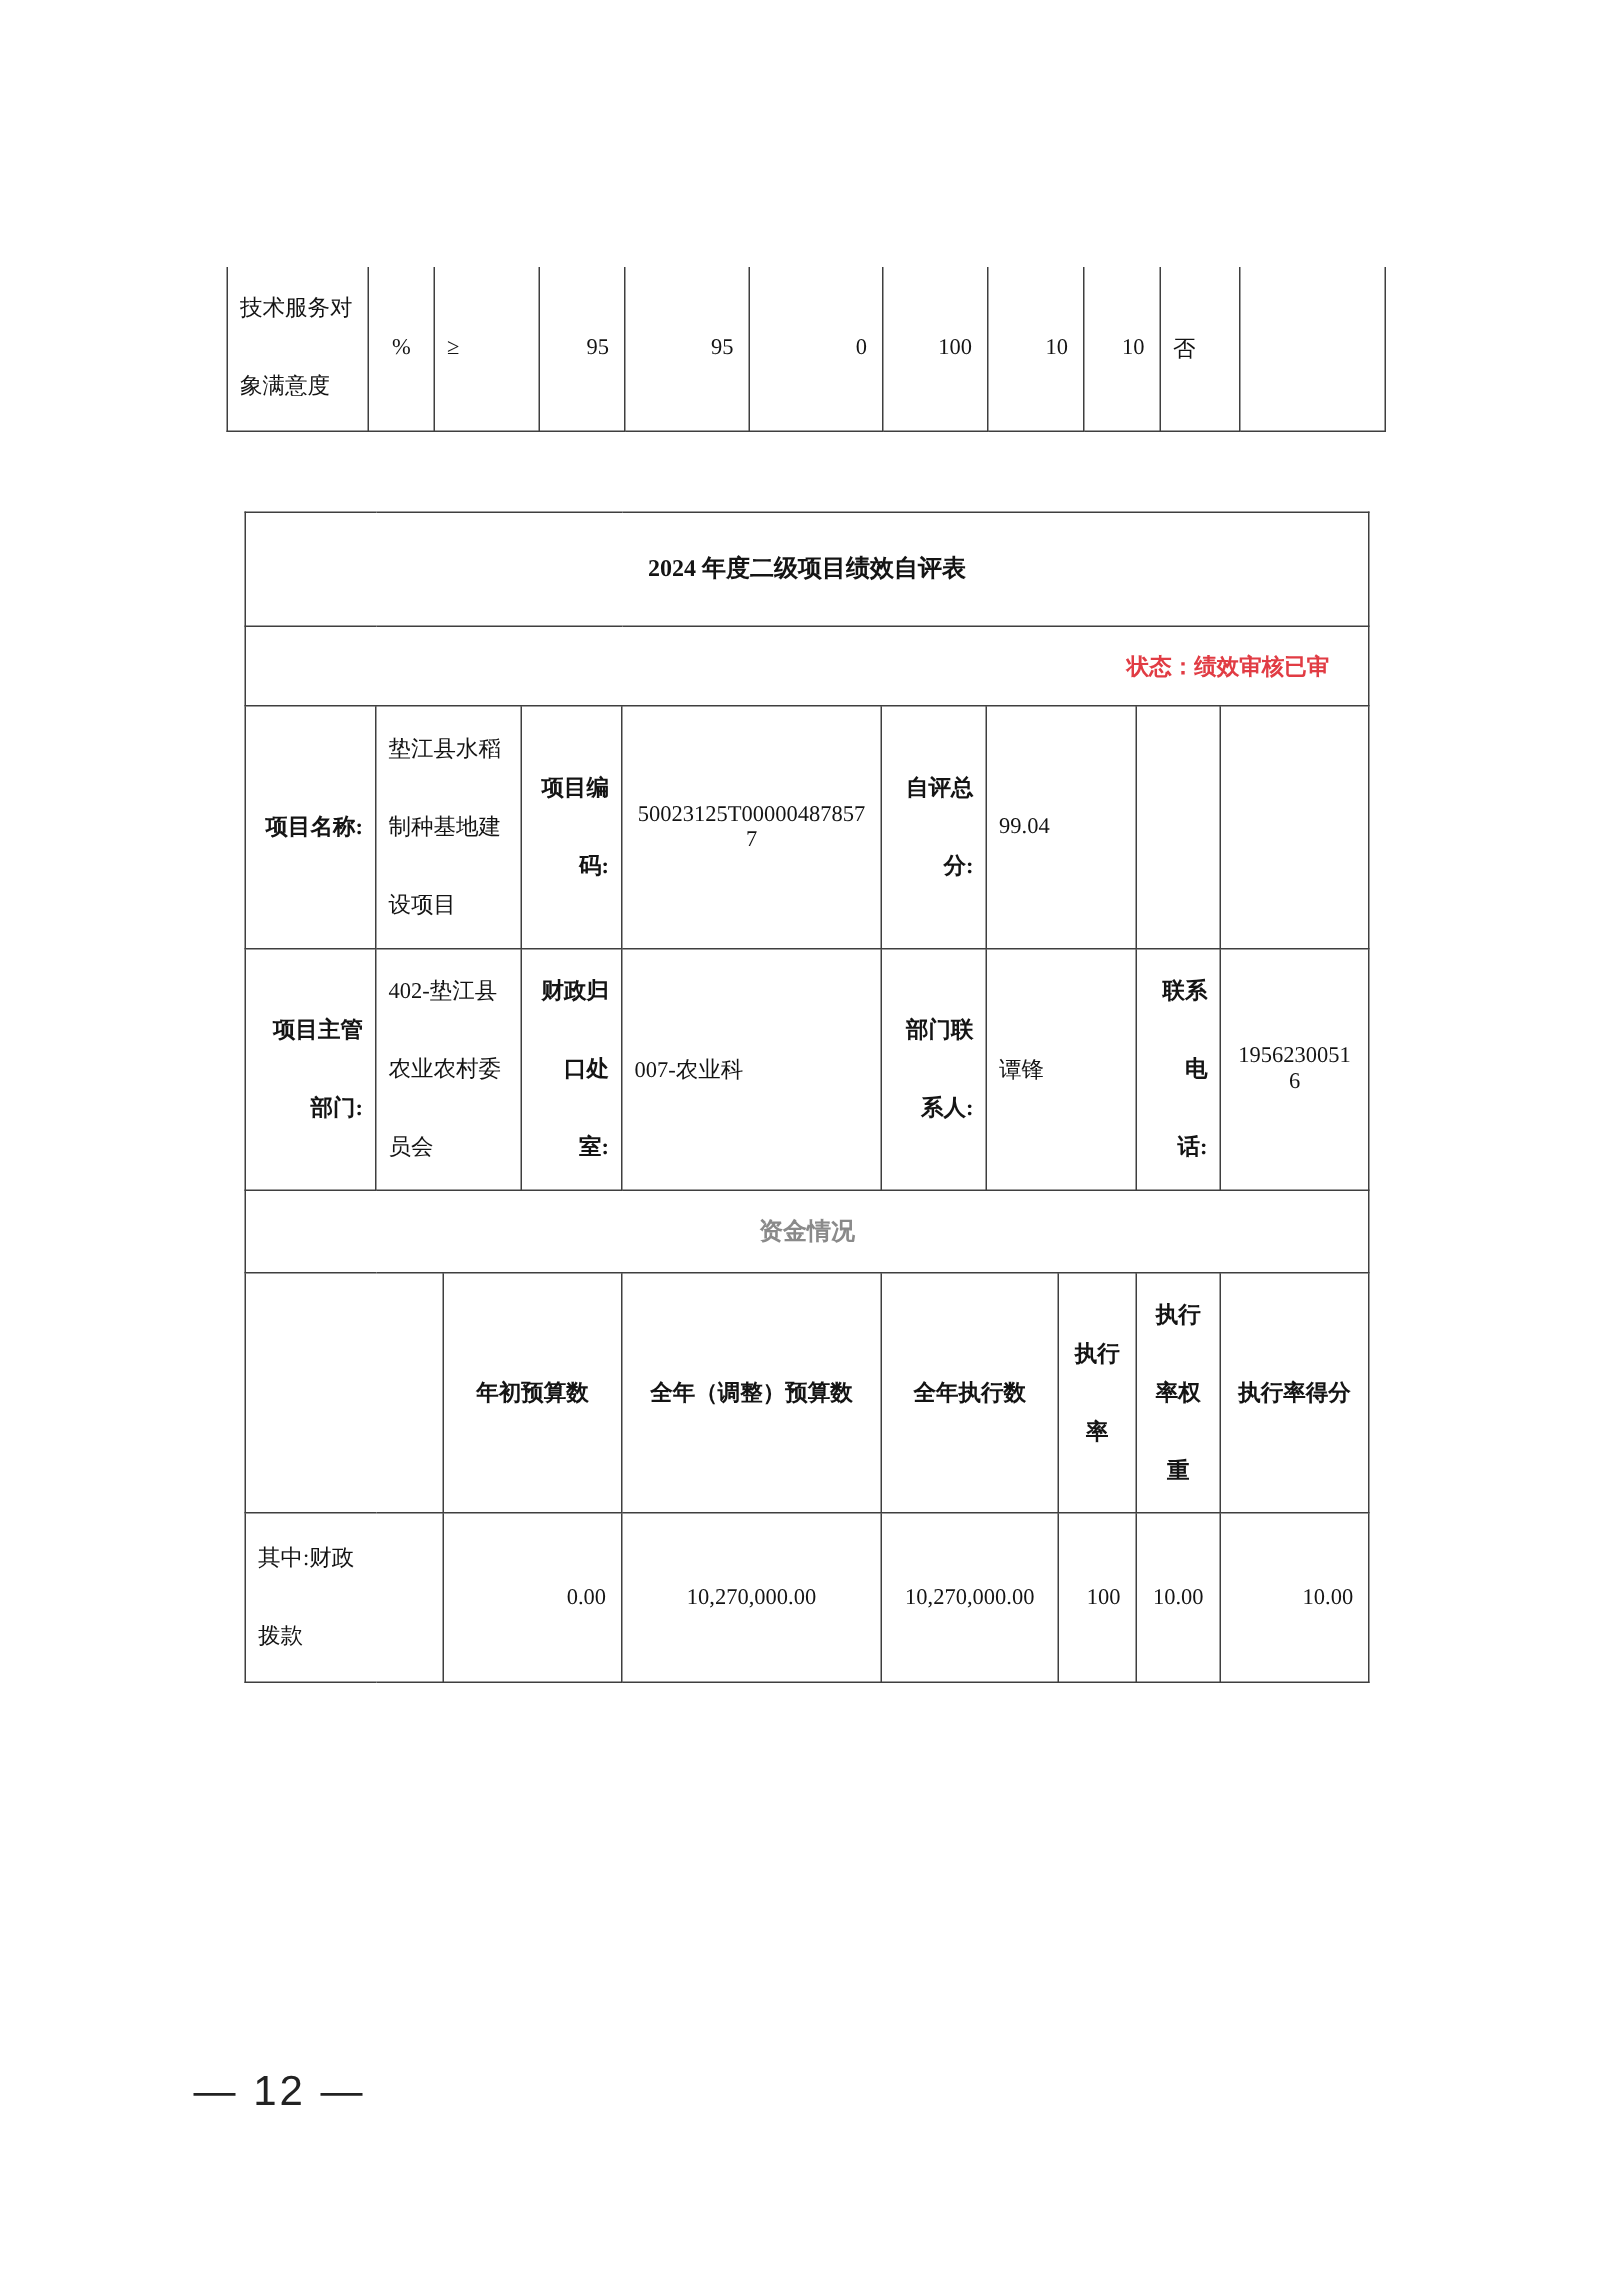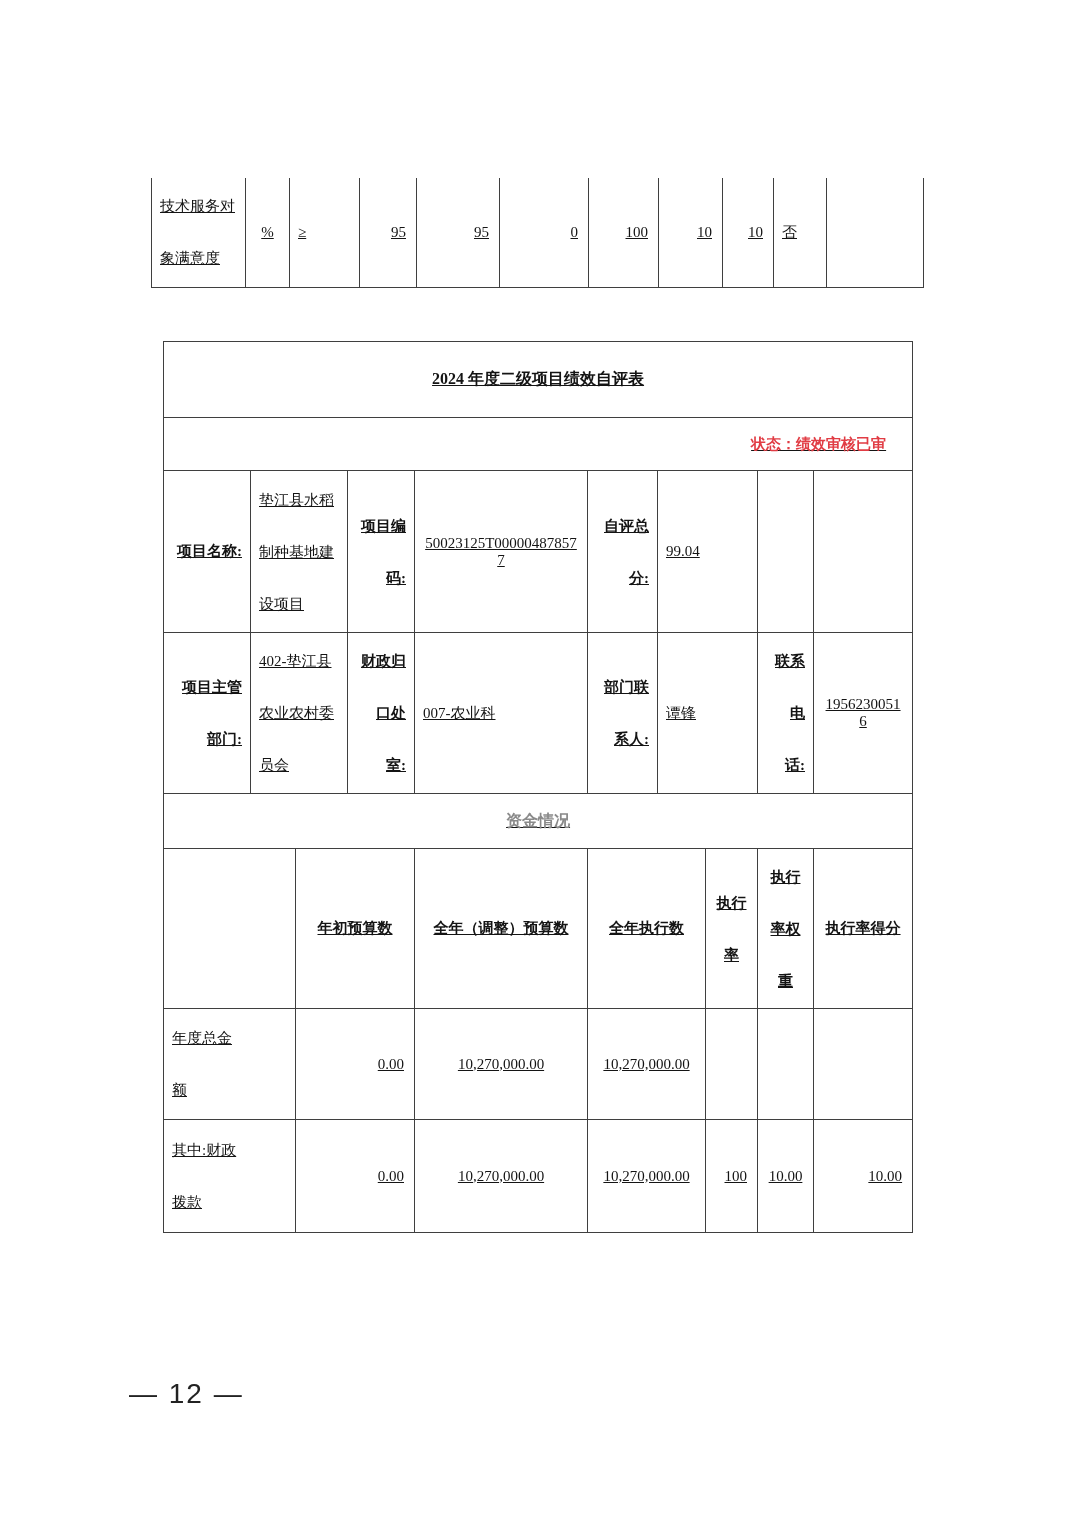--- a/index.html
+++ b/index.html
@@ -3,21 +3,21 @@
 <meta charset="utf-8">
 <style>
   html,body { margin:0; padding:0; background:#ffffff; }
   .page {
     position:relative;
     width:1075px; height:1520px;
     background:#ffffff;
     font-family:"Liberation Serif","DejaVu Serif",serif;
     color:#141414;
   }
-  table { border-collapse:collapse; table-layout:fixed;text-decoration:underline; }
+  table { border-collapse:collapse; table-layout:fixed; }
   td {
     border:1px solid #3f3f3f;
     vertical-align:middle;
     font-size:15px;
     padding:0 8px;
     overflow:hidden;
     word-break:break-all;
   }
   
   .t-top { position:absolute; left:151px; top:178px; width:772px; }
@@ -149,30 +149,20 @@
       <td class="fhead">全年（调整）预算数</td>
       <td class="fhead" colspan="2">全年执行数</td>
       <td class="fhead ml">执行
 率</td>
       <td class="fhead ml">执行
 率权
 重</td>
       <td class="fhead">执行率得分</td>
     </tr>
 
-    <tr style="height:111px">
-      <td class="ml left" colspan="2">年度总金
-额</td>
-      <td class="right" colspan="2">0.00</td>
-      <td class="center">10,270,000.00</td>
-      <td class="center" colspan="2">10,270,000.00</td>
-      <td class="right"></td>
-      <td class="center"></td>
-      <td class="right"></td>
-    </tr>
 
     <tr style="height:113px">
       <td class="ml left" colspan="2">其中:财政
 拨款</td>
       <td class="right" colspan="2">0.00</td>
       <td class="center">10,270,000.00</td>
       <td class="center" colspan="2">10,270,000.00</td>
       <td class="right">100</td>
       <td class="center">10.00</td>
       <td class="right">10.00</td>

